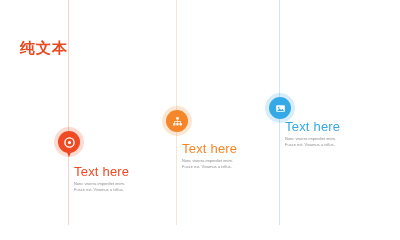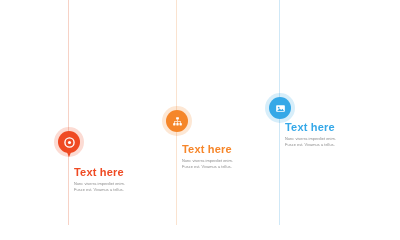--- a/index.html
+++ b/index.html
@@ -88,42 +88,43 @@
     border-right: 4px solid transparent;
     z-index: 0;
   }
 
   
   .tl-text {
     position: absolute;
     width: 105px;
   }
   .tl-head {
-    font-size: 11px;
-    font-weight: bold;
+    font-size: 13px;
+    font-weight: normal;
     line-height: 10px;
     margin: 0 0 4px 0;
     letter-spacing: .2px;
   }
   .tl-body {
     font-size: 3.9px;
     line-height: 6.2px;
     color: #8a8a8a;
     margin: 0;
     letter-spacing: .05px;
   }
   .tl-body span {
     display: block;
   }
 </style>
 </head>
 <body>
 
 <div id="slide" style="background: rgb(255, 255, 255);">
 
+  <div id="slide-title" style="color: rgb(232, 73, 31);">纯文本</div>
 
   <div class="tl-col" id="col1" style="left:58px;">
     <div class="tl-stem" id="stem1" style="left: 10px; background: rgb(247, 210, 198);"></div>
 
     <div class="tl-marker" id="marker1" style="top: 131px; background: rgb(239, 74, 35);">
       <div class="glow" id="glow1" style="background: rgb(239, 74, 35);"></div>
       <div class="pin-tail" id="tail1" style="border-top: 9px solid rgb(239, 74, 35);"></div>
       <svg width="11" height="11" viewBox="0 0 24 24">
         <circle cx="12" cy="12" r="10" fill="none" stroke="#ffffff" stroke-width="3"></circle>
         <circle cx="12" cy="12" r="3.4" fill="#ffffff"></circle>

